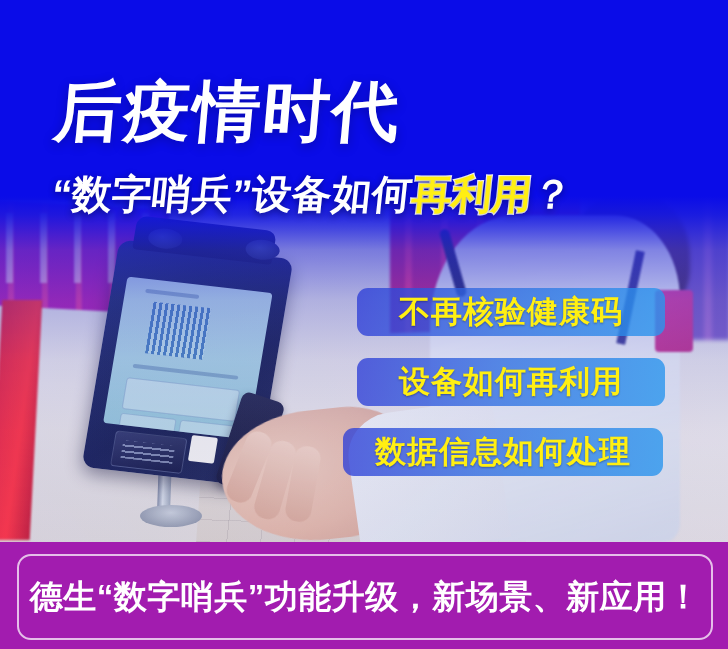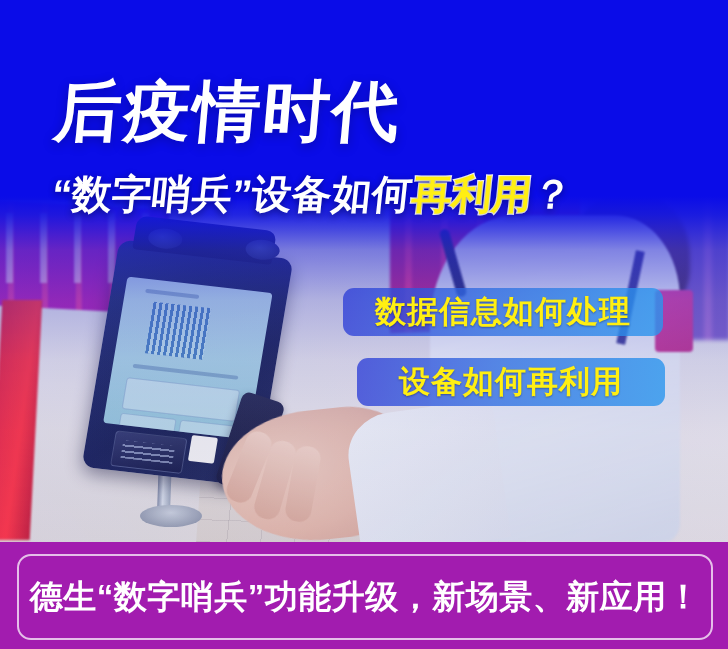--- a/index.html
+++ b/index.html
@@ -341,25 +341,28 @@
     <div class="photo-tint"></div>
   </div>
 
   <div class="headline">后疫情时代</div>
 
   <div class="subline">
     <span>“数字哨兵”设备如何</span><span class="hl">再利用</span><span class="qm">？</span>
   </div>
 
   <div class="badges">
+    <div class="badge">
+      <span class="badge-label">不再核验健康码</span>
+    </div>
+    <div class="badge">
+      <span class="badge-label">设备如何再利用</span>
+    </div>
     <div class="badge wide">
       <span class="badge-label">数据信息如何处理</span>
-    </div>
-    <div class="badge">
-      <span class="badge-label">设备如何再利用</span>
     </div>
   </div>
 
   <div class="banner">
     <div class="banner-box">
       <span class="banner-text">德生“数字哨兵”功能升级，新场景、新应用！</span>
     </div>
   </div>
 
 </div>

